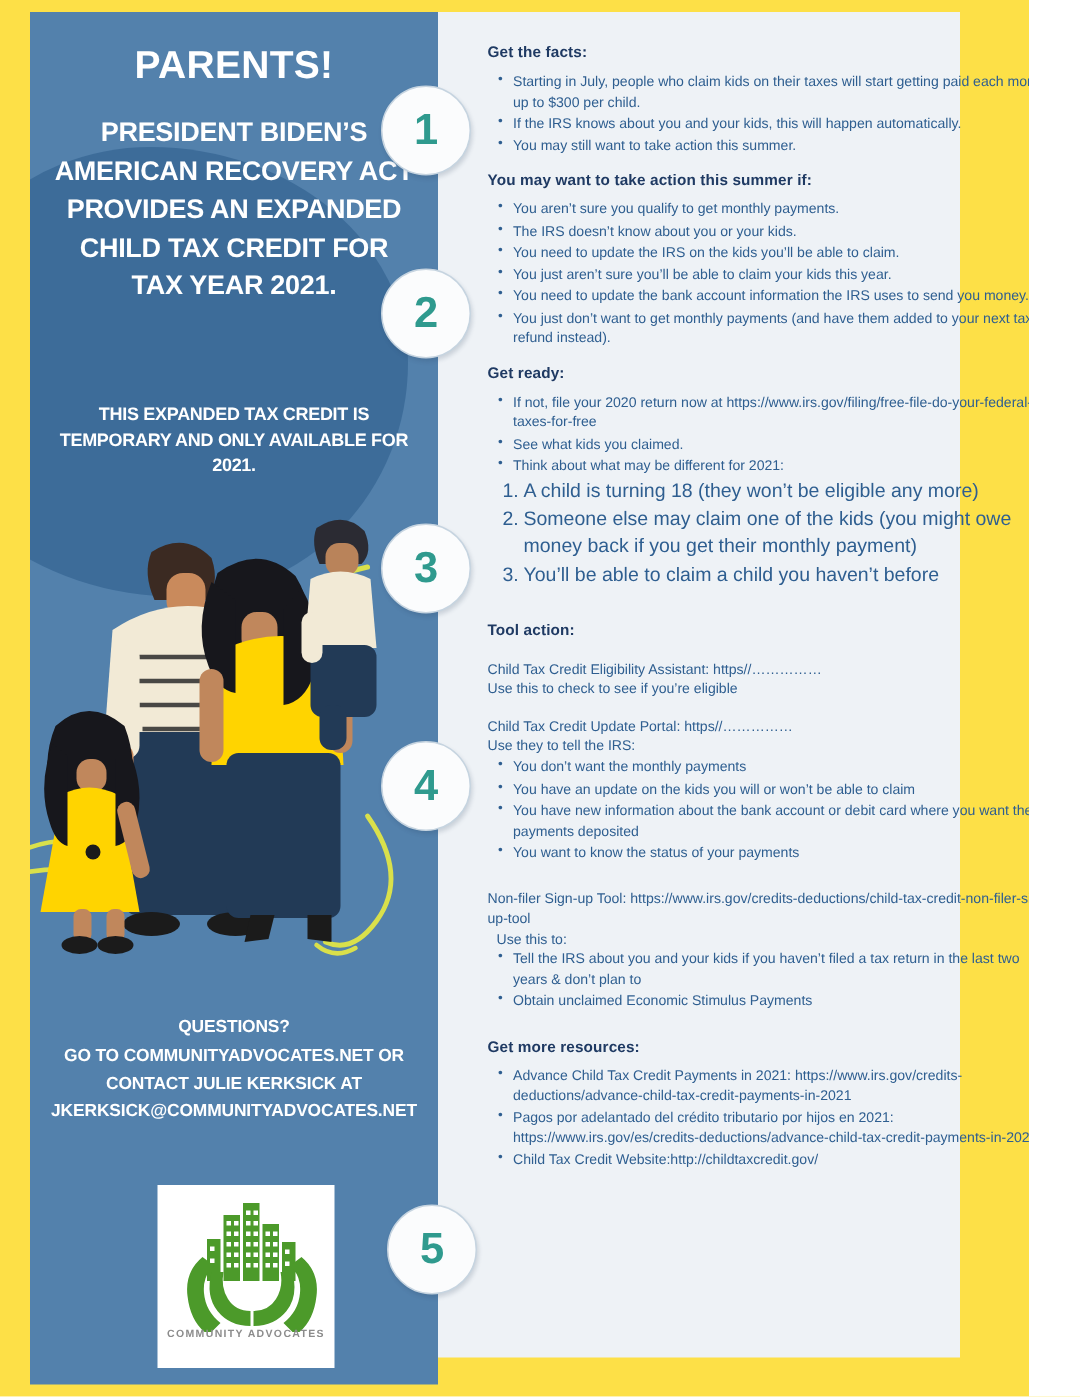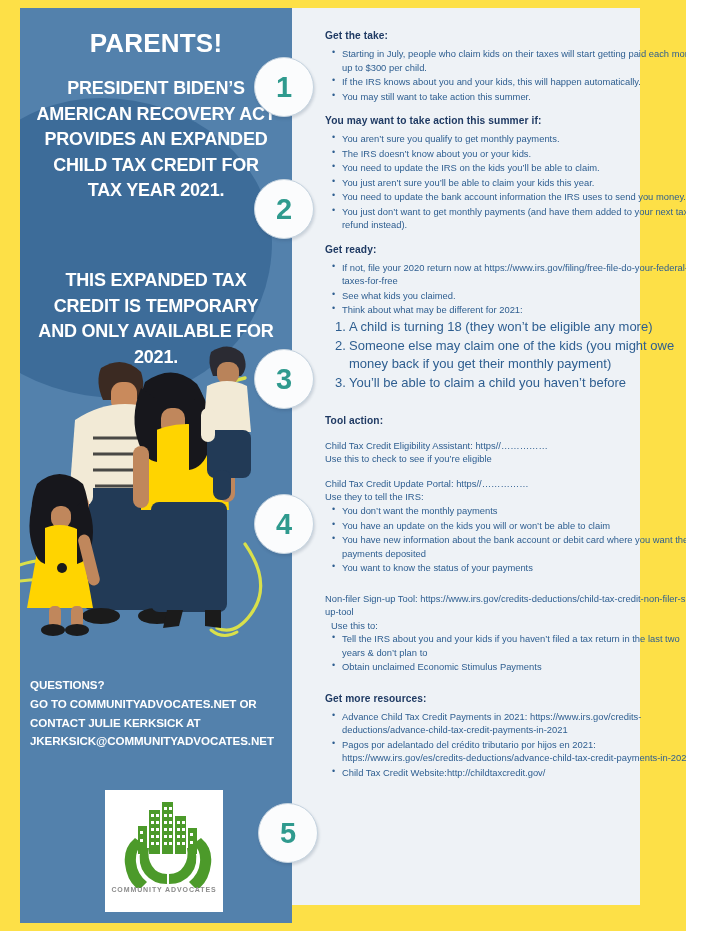--- a/index.html
+++ b/index.html
@@ -8,29 +8,29 @@
 
   
   .left-panel{position:absolute;left:20px;top:8px;width:272px;height:915px;background:#5381ac;overflow:hidden;}
   .left-inner{position:relative;width:100%;height:100%;}
 
   .headline{position:absolute;left:0;top:22px;width:100%;text-align:center;color:#ffffff;
     font-weight:700;font-size:26px;letter-spacing:.2px;line-height:1;}
   .subhead{position:absolute;left:14px;top:68px;width:244px;text-align:center;color:#ffffff;
     font-weight:700;font-size:18px;line-height:1.42;letter-spacing:-.2px;}
   .subhead2{position:absolute;left:14px;top:260px;width:244px;text-align:center;color:#ffffff;
-    font-weight:700;font-size:18px;line-height:1.42;letter-spacing:-.2px;}
+    font-weight:700;font-size:12px;line-height:1.42;letter-spacing:-.2px;}
 
   
   .blob{position:absolute;left:-78px;top:90px;width:330px;height:300px;background:#3d6c99;
     border-radius:48% 52% 46% 54% / 52% 48% 52% 48%;}
 
   .illus{position:absolute;left:-5px;top:330px;width:280px;height:305px;}
 
-  .contact{position:absolute;left:10px;top:668px;width:252px;text-align:left;color:#ffffff;
+  .contact{position:absolute;left:10px;top:668px;width:252px;text-align:center;color:#ffffff;
     font-weight:700;font-size:11.6px;line-height:1.62;letter-spacing:-.1px;}
 
   .logo-box{position:absolute;left:85px;top:782px;width:118px;height:122px;background:#ffffff;}
   .logo-mark{position:absolute;left:0;top:6px;width:118px;height:92px;}
   .logo-text{position:absolute;left:0;top:96px;width:118px;text-align:center;color:#8c8c8c;
     font-size:7px;letter-spacing:.9px;font-weight:600;}
 
   
   .right-panel{position:absolute;left:292px;top:8px;width:348px;height:897px;background:#eef2f6;}
   .content{position:absolute;left:325px;top:30px;width:380px;}
@@ -184,21 +184,21 @@
   </div>
 
   <div class="circ" style="left:254px;top:57px;">1</div>
   <div class="circ" style="left:254px;top:179px;">2</div>
   <div class="circ" style="left:254px;top:349px;">3</div>
   <div class="circ" style="left:254px;top:494px;">4</div>
   <div class="circ" style="left:258px;top:803px;">5</div>
 
   <div class="content">
 
-    <div class="h">Get the take:</div>
+    <div class="h">Get the facts:</div>
     <ul class="b">
       <li>Starting in July, people who claim kids on their taxes will start getting paid each month up to $300 per child.</li>
       <li>If the IRS knows about you and your kids, this will happen automatically.</li>
       <li>You may still want to take action this summer.</li>
     </ul>
 
     <div class="gap"></div>
 
     <div class="h">You may want to take action this summer if:</div>
     <ul class="b">

